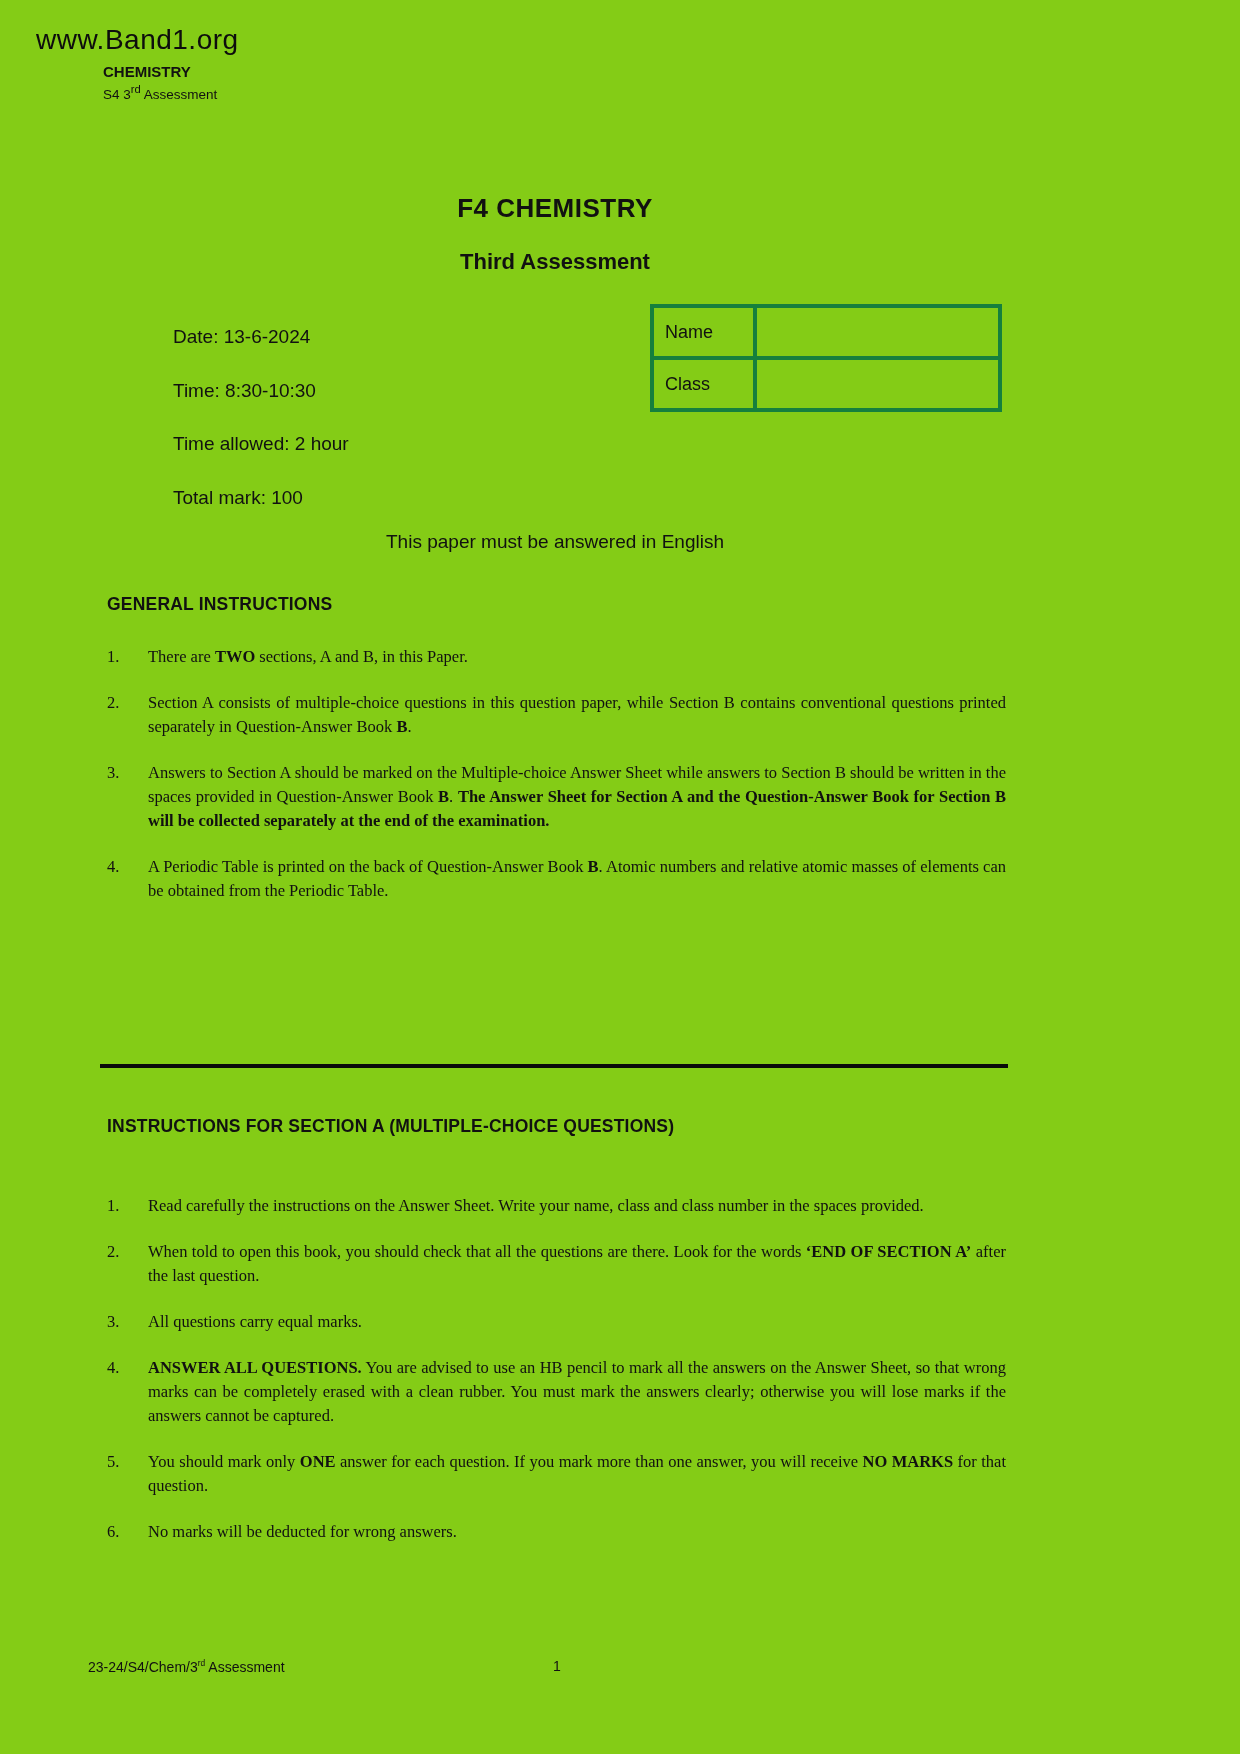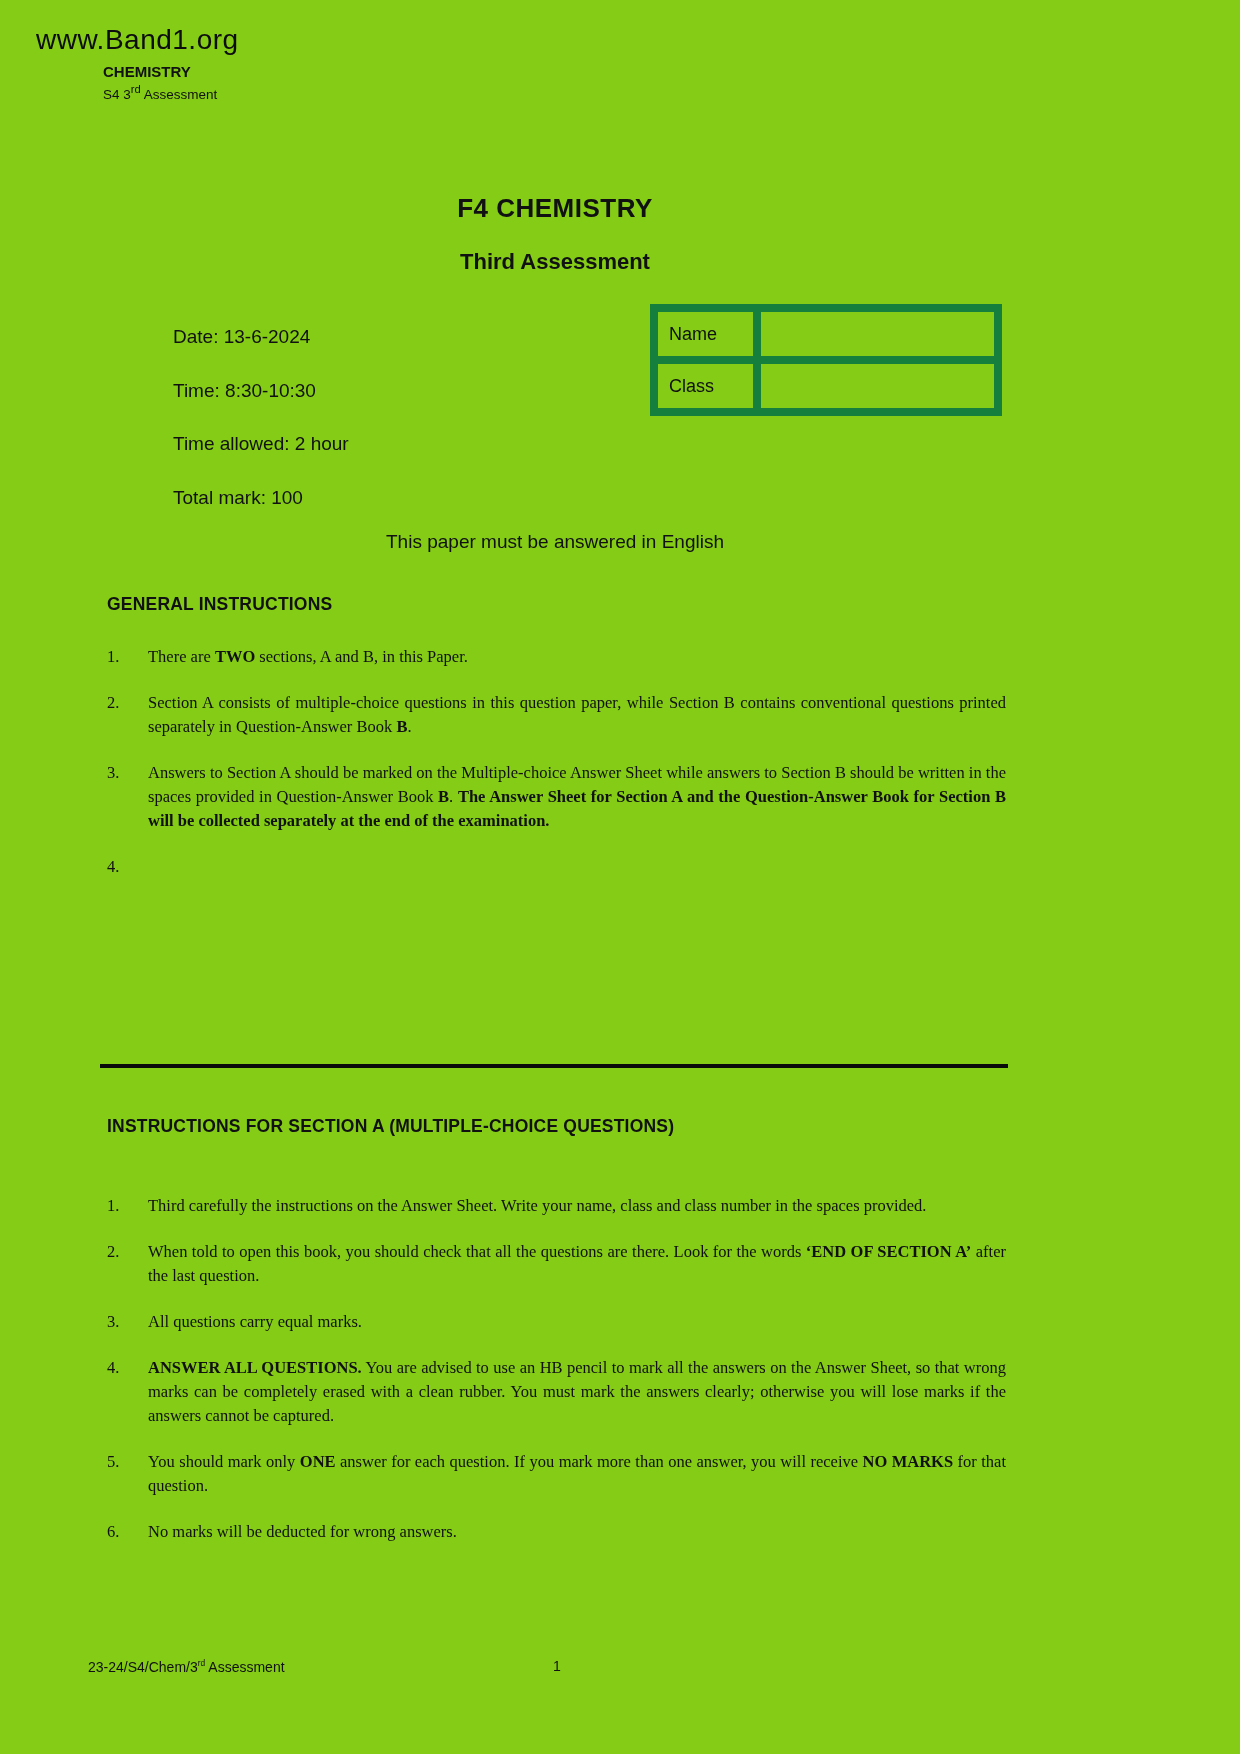--- a/index.html
+++ b/index.html
@@ -33,21 +33,21 @@
   .exam-info { position: absolute; left: 173px; top: 326px; font-size: 19px; }
   .exam-info div { margin-bottom: 31.5px; white-space: nowrap; }
 
   
   table.student-table {
     position: absolute; left: 650px; top: 304px;
     border-collapse: collapse; width: 352px;
     font-size: 18px;
   }
   table.student-table th, table.student-table td {
-    border: 8px solid #15803d;
+    border: 4px solid #15803d;
     height: 52px; vertical-align: middle;
   }
   table.student-table th {
     width: 103px; text-align: left; font-weight: normal; padding-left: 11px;
   }
 
   .lang-note { top: 531px; font-size: 19px; }
 
   
   .section { position: absolute; left: 107px; width: 899px; }
@@ -120,30 +120,31 @@
     <div class="li">
       <span class="num">2.</span>
       <span><span>Section A consists of multiple-choice questions in this question paper, while Section B contains conventional questions printed separately in Question-Answer Book </span><span style="font-weight: bold;">B</span><span>.</span></span>
     </div>
     <div class="li">
       <span class="num">3.</span>
       <span><span>Answers to Section A should be marked on the Multiple-choice Answer Sheet while answers to Section B should be written in the spaces provided in Question-Answer Book </span><span style="font-weight: bold;">B</span><span>. </span><span style="font-weight: bold;">The Answer Sheet for Section A and the Question-Answer Book for Section B will be collected separately at the end of the examination.</span></span>
     </div>
     <div class="li">
       <span class="num">4.</span>
+      <span><span>A Periodic Table is printed on the back of Question-Answer Book </span><span style="font-weight: bold;">B</span><span>. Atomic numbers and relative atomic masses of elements can be obtained from the Periodic Table.</span></span>
     </div>
   </div>
 
   <div class="rule"></div>
 
   <div class="section section-a">
     <h2>INSTRUCTIONS FOR SECTION A (MULTIPLE-CHOICE QUESTIONS)</h2>
     <div class="li">
       <span class="num">1.</span>
-      <span><span>Third carefully the instructions on the Answer Sheet. Write your name, class and class number in the spaces provided.</span></span>
+      <span><span>Read carefully the instructions on the Answer Sheet. Write your name, class and class number in the spaces provided.</span></span>
     </div>
     <div class="li">
       <span class="num">2.</span>
       <span><span>When told to open this book, you should check that all the questions are there. Look for the words </span><span style="font-weight: bold;">‘END OF SECTION A’</span><span> after the last question.</span></span>
     </div>
     <div class="li">
       <span class="num">3.</span>
       <span><span>All questions carry equal marks.</span></span>
     </div>
     <div class="li">

